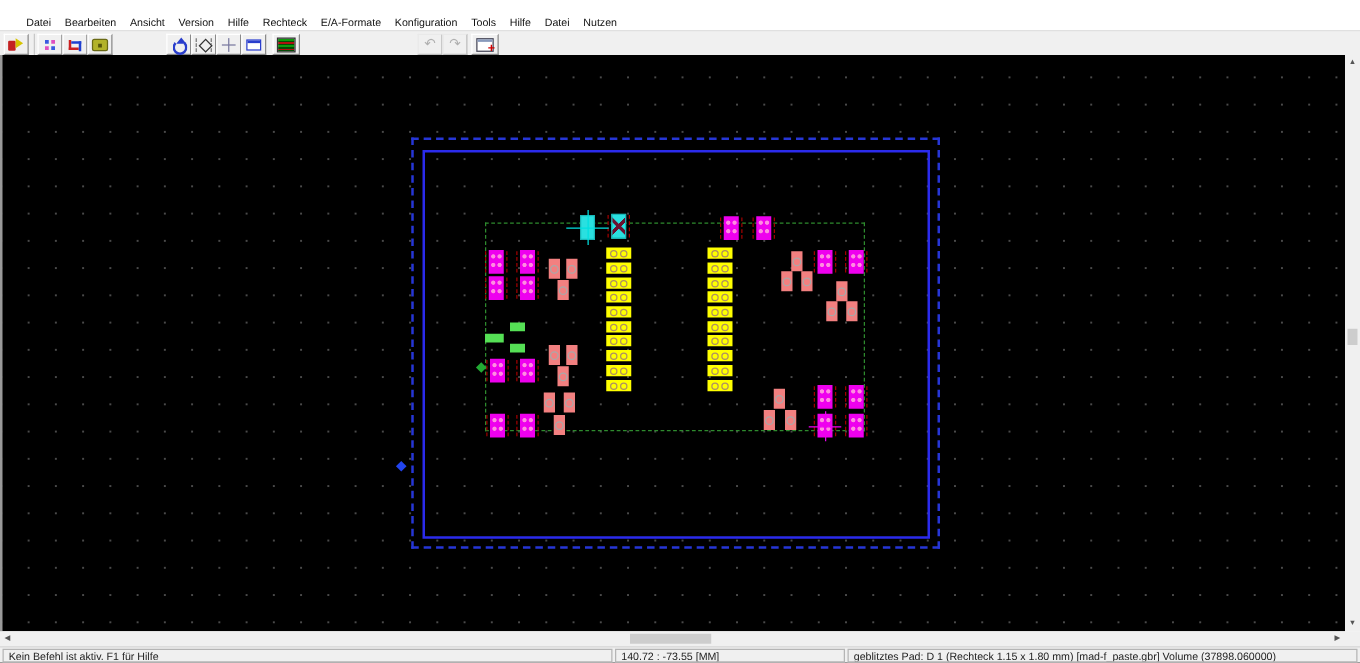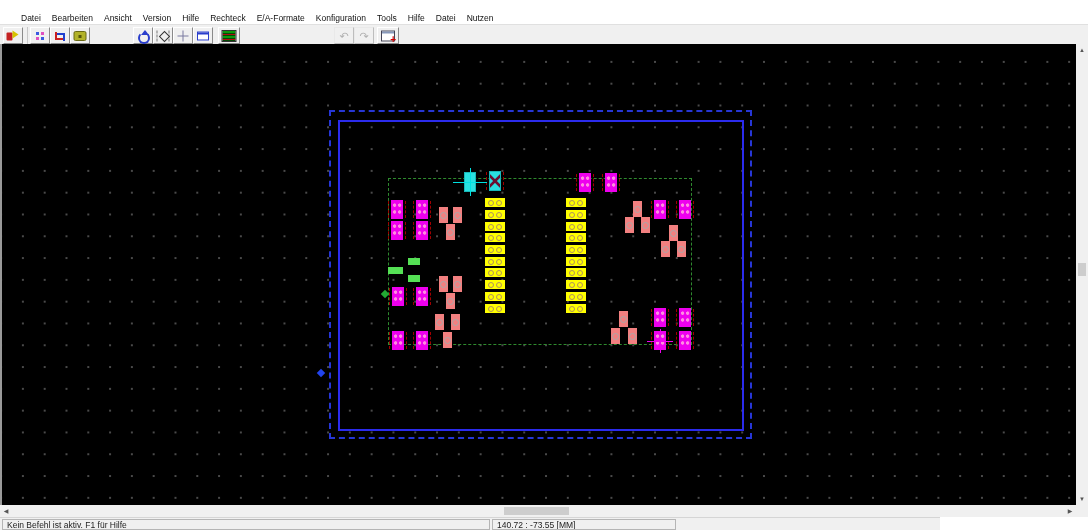--- a/index.html
+++ b/index.html
@@ -101,21 +101,21 @@
   .scorner { position:absolute; left:1076px; top:505px; width:12px; height:12px; background:#f0f0f0; }
   .sarrow { position:absolute; color:#555; font-size:6px; text-align:center; }
   .v-up { left:0; top:0; width:12px; height:12px; line-height:12px; }
   .v-down { left:0; bottom:0; width:12px; height:12px; line-height:12px; }
   .h-left { left:0; top:0; width:12px; height:12px; line-height:12px; }
   .h-right { right:0; top:0; width:12px; height:12px; line-height:12px; }
   .vthumb { position:absolute; left:2px; width:8px; background:#cdcdcd; }
   .hthumb { position:absolute; top:2px; height:8px; background:#cdcdcd; }
 
   
-  .statusbar { position:absolute; left:0; top:517px; width:940px; height:13px; background:#f0f0f0; border-top:1px solid #d5d5d5; }
+  .statusbar { position:absolute; left:0; top:517px; width:1088px; height:13px; background:#f0f0f0; border-top:1px solid #d5d5d5; }
   .status-cell { position:absolute; top:1px; height:11px; border:1px solid #b5b5b5; background:#f0f0f0; font-size:8.5px; line-height:10px; color:#222; padding-left:4px; white-space:nowrap; overflow:hidden; }
   .sc-msg { left:2px; width:488px; }
   .sc-coord { left:492px; width:184px; }
   .sc-obj { left:678px; width:408px; }
 </style>
 </head>
 <body>
 
 <div class="window">
 
@@ -262,15 +262,16 @@
   <div class="hscroll">
     <div class="sarrow h-left">◀</div>
     <div class="hthumb" style="left: 504px; width: 65px;"></div>
     <div class="sarrow h-right">▶</div>
   </div>
   <div class="scorner"></div>
 
   <div class="statusbar">
     <div class="status-cell sc-msg">Kein Befehl ist aktiv. F1 für Hilfe</div>
     <div class="status-cell sc-coord">140.72 :  -73.55 [MM]</div>
+    <div class="status-cell sc-obj">geblitztes Pad:  D 1  (Rechteck 1.15 x 1.80 mm) [mad-f_paste.gbr] Volume (37898.060000)</div>
   </div>
 
 </div>
 
 </body></html>

